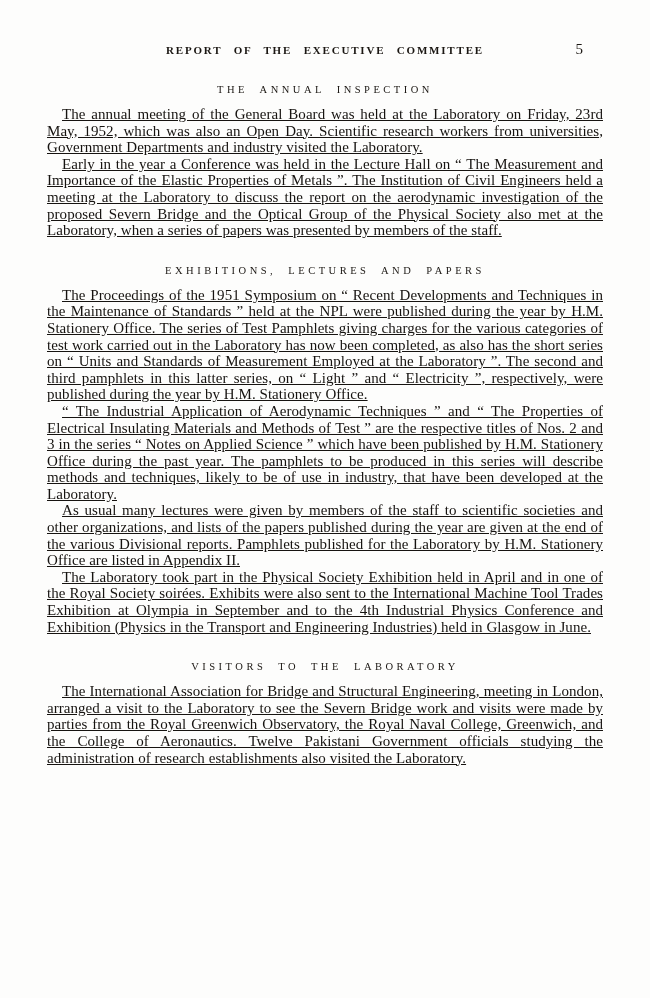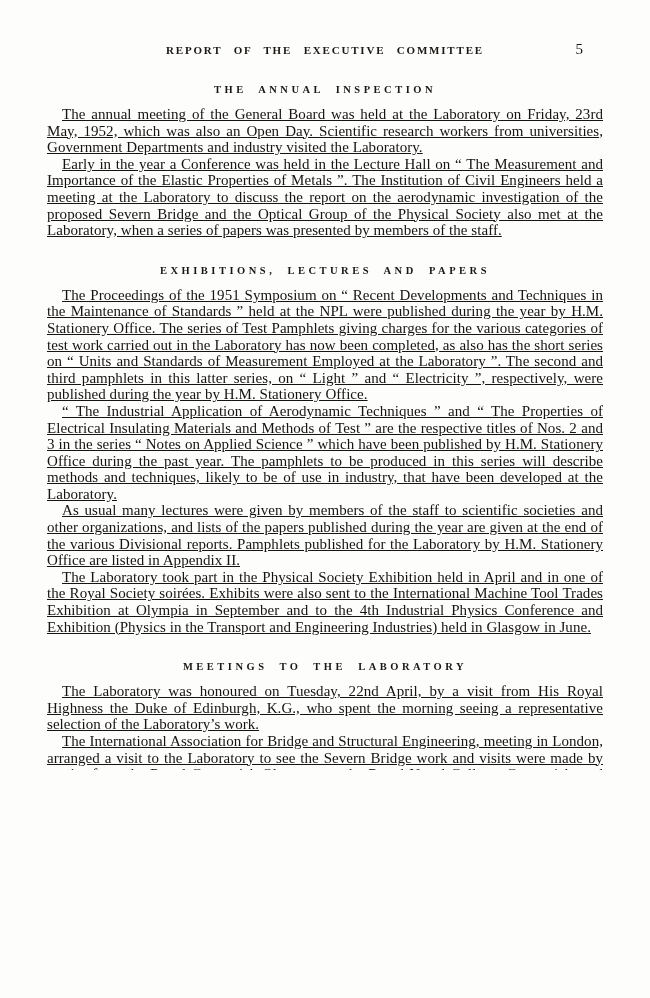--- a/index.html
+++ b/index.html
@@ -35,21 +35,21 @@
     position: absolute;
     right: 20px;
     top: -3px;
     font-size: 15px;
     font-weight: normal;
     color: #1b1713;
   }
   .section-heading {
     text-align: center;
     font-size: 10.5px;
-    font-weight: bold;
+    font-weight: normal;
     letter-spacing: 3.5px;
     word-spacing: 6px;
     margin: 26px 0 11px 0;
     color: #1b1713;
   }
   .body-par {
     margin: 0;
     text-align: justify;
     text-indent: 15px;
     font-size: 15px;
@@ -83,18 +83,17 @@
     <p class="body-par">The Proceedings of the 1951 Symposium on “ Recent Developments and Techniques in the Maintenance of Standards ” held at the NPL were published during the year by H.M. Stationery Office.  The series of Test Pamphlets giving charges for the various categories of test work carried out in the Laboratory has now been completed, as also has the short series on “ Units and Standards of Measurement Employed at the Laboratory ”.  The second and third pamphlets in this latter series, on “ Light ” and “ Electricity ”, respectively, were published during the year by H.M. Stationery Office.</p>
     <p class="body-par">“ The Industrial Application of Aerodynamic Techniques ” and “ The Properties of Electrical Insulating Materials and Methods of Test ” are the respective titles of Nos. 2 and 3 in the series “ Notes on Applied Science ” which have been published by H.M. Stationery Office during the past year. The pamphlets to be produced in this series will describe methods and techniques, likely to be of use in industry, that have been developed at the Laboratory.</p>
     <p class="body-par">As usual many lectures were given by members of the staff to scientific societies and other organizations, and lists of the papers published during the year are given at the end of the various Divisional reports.  Pamphlets published for the Laboratory by H.M. Stationery Office are listed in Appendix II.</p>
   </section>
 
   <section>
     <p class="body-par">The Laboratory took part in the Physical Society Exhibition held in April and in one of the Royal Society soirées.  Exhibits were also sent to the International Machine Tool Trades Exhibition at Olympia in September and to the 4th Industrial Physics Conference and Exhibition (Physics in the Transport and Engineering Industries) held in Glasgow in June.</p>
   </section>
 
   <section>
-    <h2 class="section-heading">MEETINGS TO THE LABORATORY</h2>
-    <p class="body-par">The Laboratory was honoured on Tuesday, 22nd April, by a visit from His Royal Highness the Duke of Edinburgh, K.G., who spent the morning seeing a representative selection of the Laboratory’s work.</p>
+    <h2 class="section-heading">VISITORS TO THE LABORATORY</h2>
     <p class="body-par">The International Association for Bridge and Structural Engineering, meeting in London, arranged a visit to the Laboratory to see the Severn Bridge work and visits were made by parties from the Royal Greenwich Observatory, the Royal Naval College, Greenwich, and the College of Aeronautics.  Twelve Pakistani Government officials studying the administration of research establishments also visited the Laboratory.</p>
   </section>
 
 </div>
 
 </body></html>

